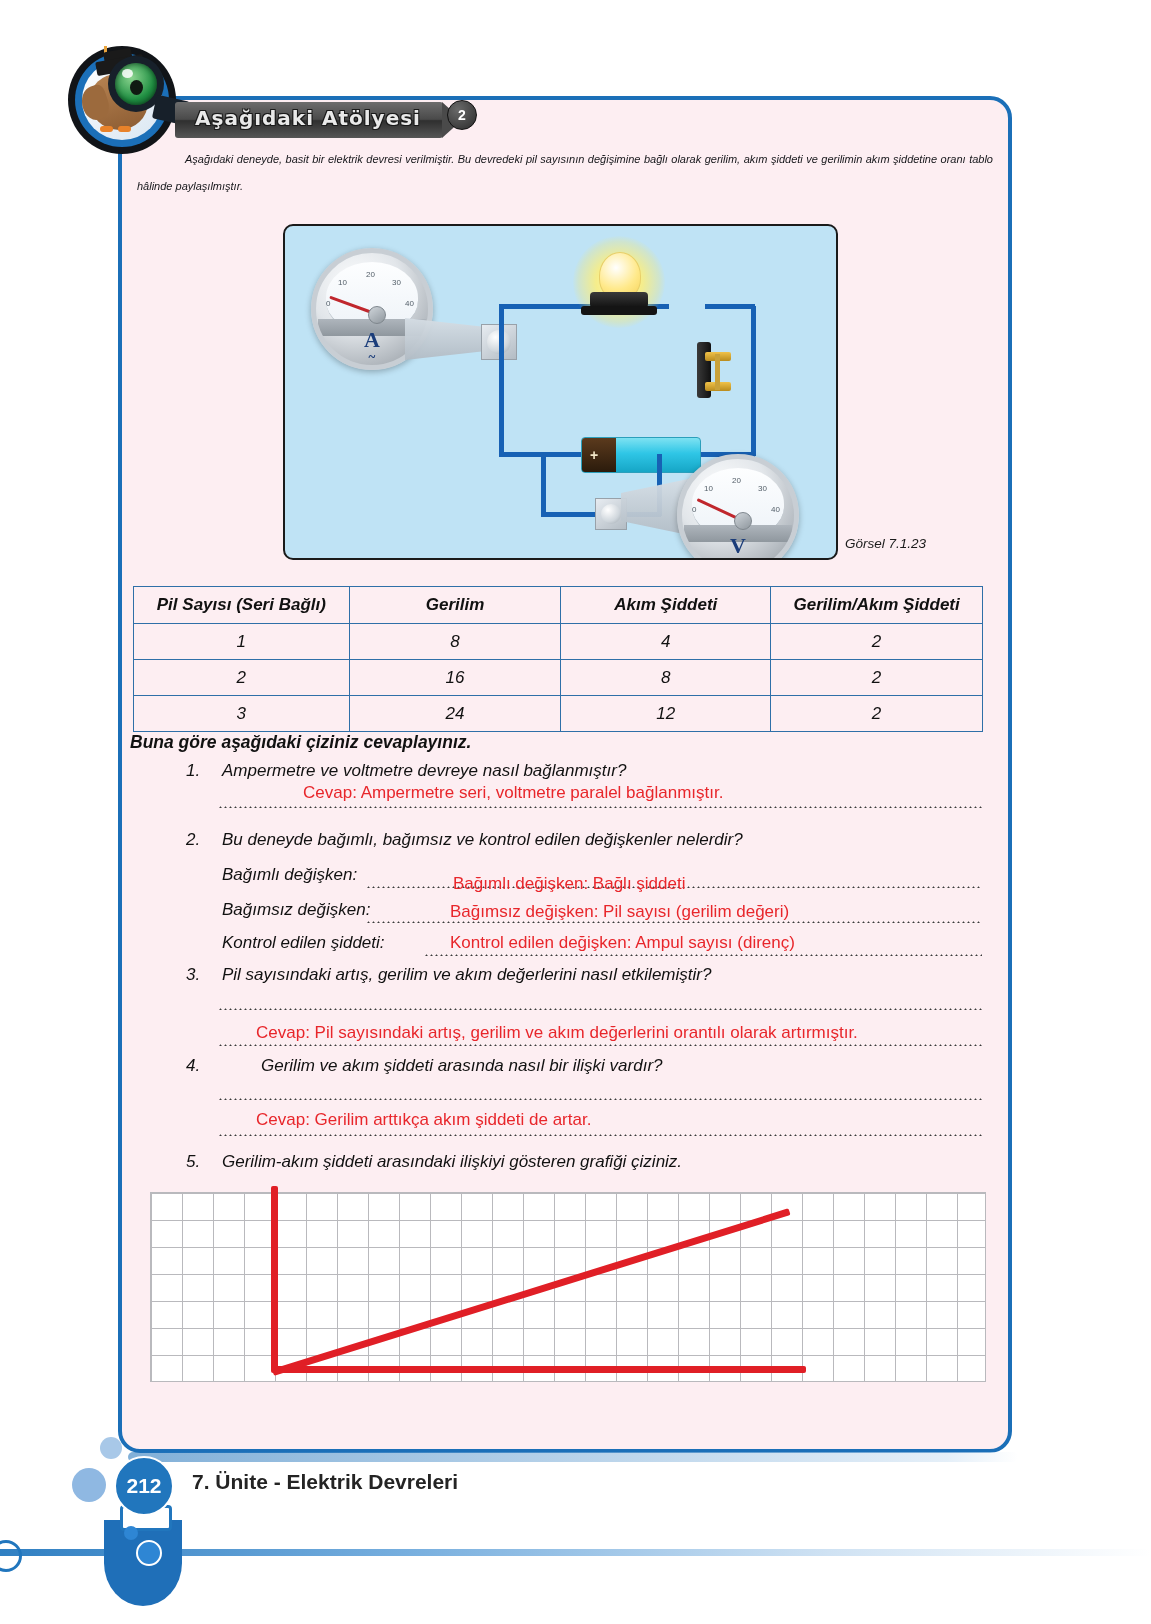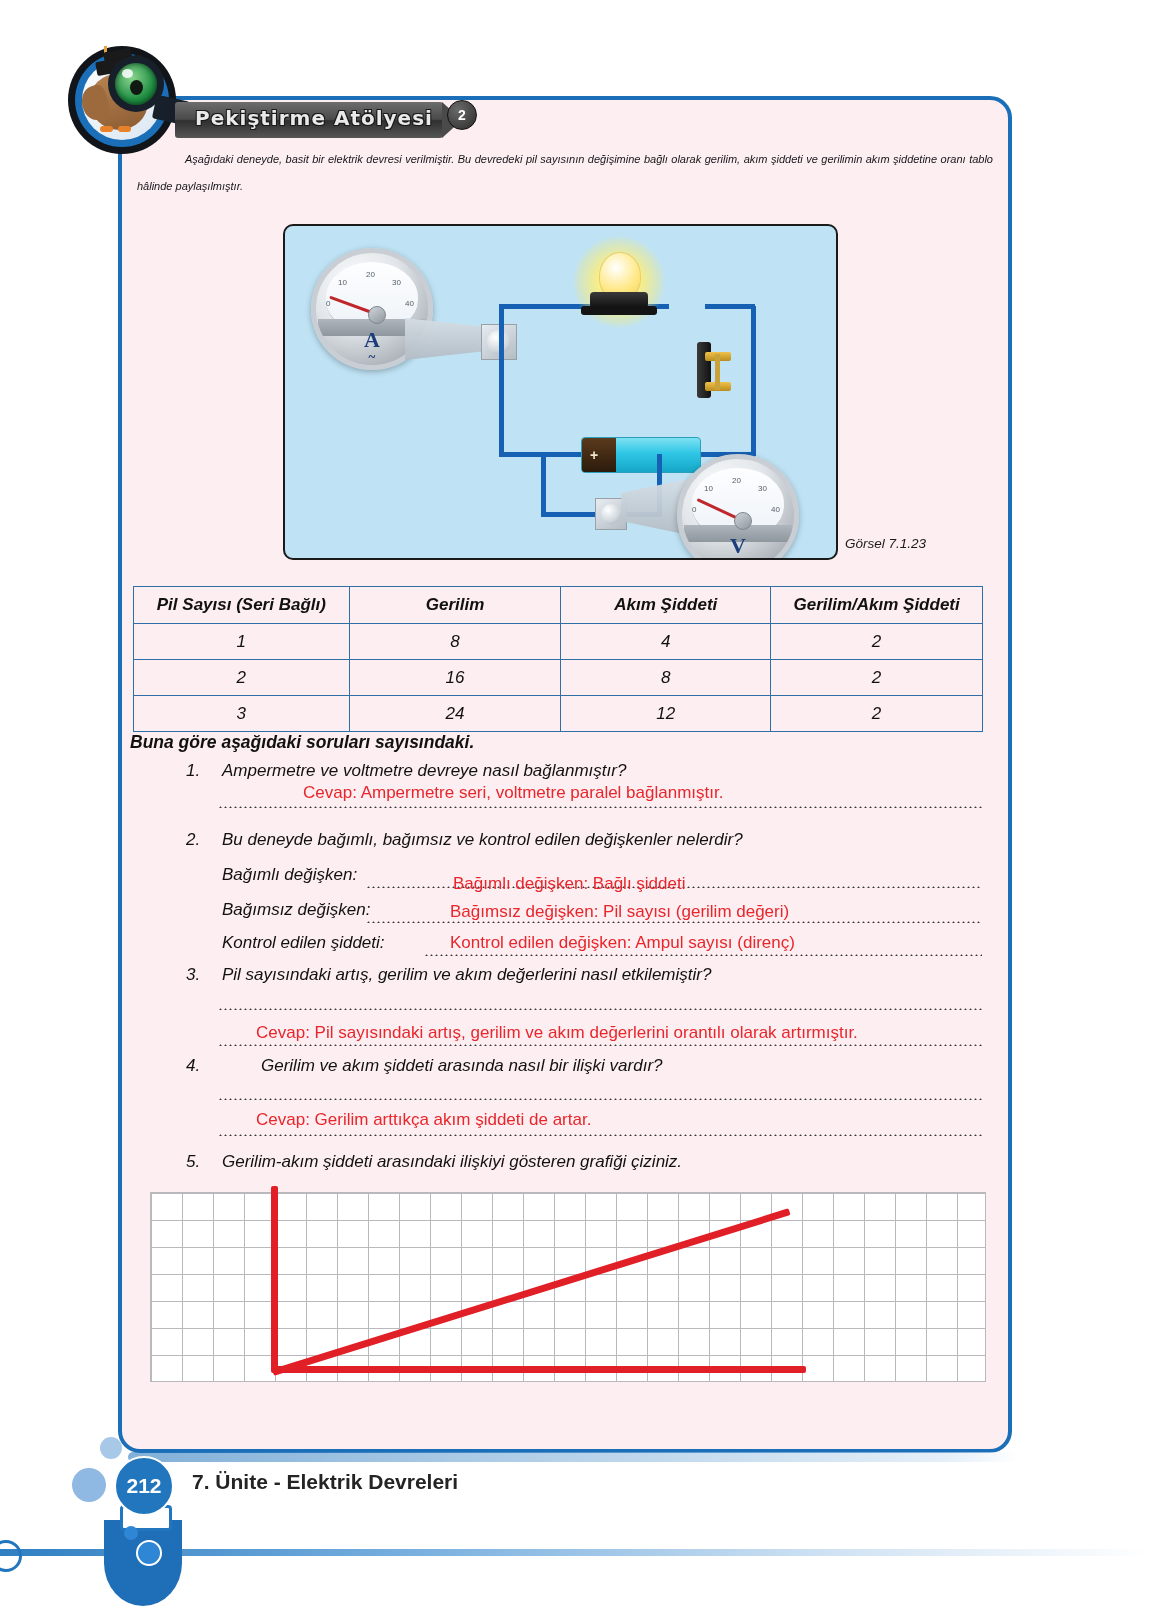--- a/index.html
+++ b/index.html
@@ -306,21 +306,21 @@
   <div class="cap"></div>
   <div class="magnifier"></div>
   <div class="lens"></div>
   <div class="glint"></div>
   <div class="pupil"></div>
   <div class="handle"></div>
 </div>
 
 <div class="ribbon-wrap">
   <div class="ribbon"></div>
-  <div class="ribbon-title">Pekiştirme Atölyesi</div>
+  <div class="ribbon-title">Aşağıdaki Atölyesi</div>
   <div class="ribbon-badge">2</div>
 </div>
 
 <div class="intro"><span class="ind"></span><span>Aşağıdaki deneyde, basit bir elektrik devresi verilmiştir. Bu devredeki pil sayısının değişimine bağlı olarak gerilim, akım şiddeti ve gerilimin akım şiddetine oranı tablo hâlinde paylaşılmıştır.</span></div>
 
 <div class="figure">
 
   <div class="gauge" style="left:26px;top:22px;width:112px;height:112px;">
     <div class="dial"></div>
     <div class="band"></div>
@@ -415,21 +415,21 @@
     </tr>
     <tr>
       <td>3</td>
       <td>24</td>
       <td>12</td>
       <td>2</td>
     </tr>
   </tbody>
 </table>
 
-<div class="q-lead">Buna göre aşağıdaki soruları sayısındaki.</div>
+<div class="q-lead">Buna göre aşağıdaki çiziniz cevaplayınız.</div>
 
 <div class="qnum" style="left:186px;top:761px;">1.</div>
 <div class="qitem" style="left:222px;top:761px;">Ampermetre ve voltmetre devreye nasıl bağlanmıştır?</div>
 <div class="ans" style="left:303px;top:783px;">Cevap: Ampermetre seri, voltmetre paralel bağlanmıştır.</div>
 <div class="dotline" style="left:218px;top:806px;width:764px;"></div>
 
 <div class="qnum" style="left:186px;top:830px;">2.</div>
 <div class="qitem" style="left:222px;top:830px;">Bu deneyde bağımlı, bağımsız ve kontrol edilen değişkenler nelerdir?</div>
 
 <div class="qitem" style="left:222px;top:865px;">Bağımlı  değişken:</div>

